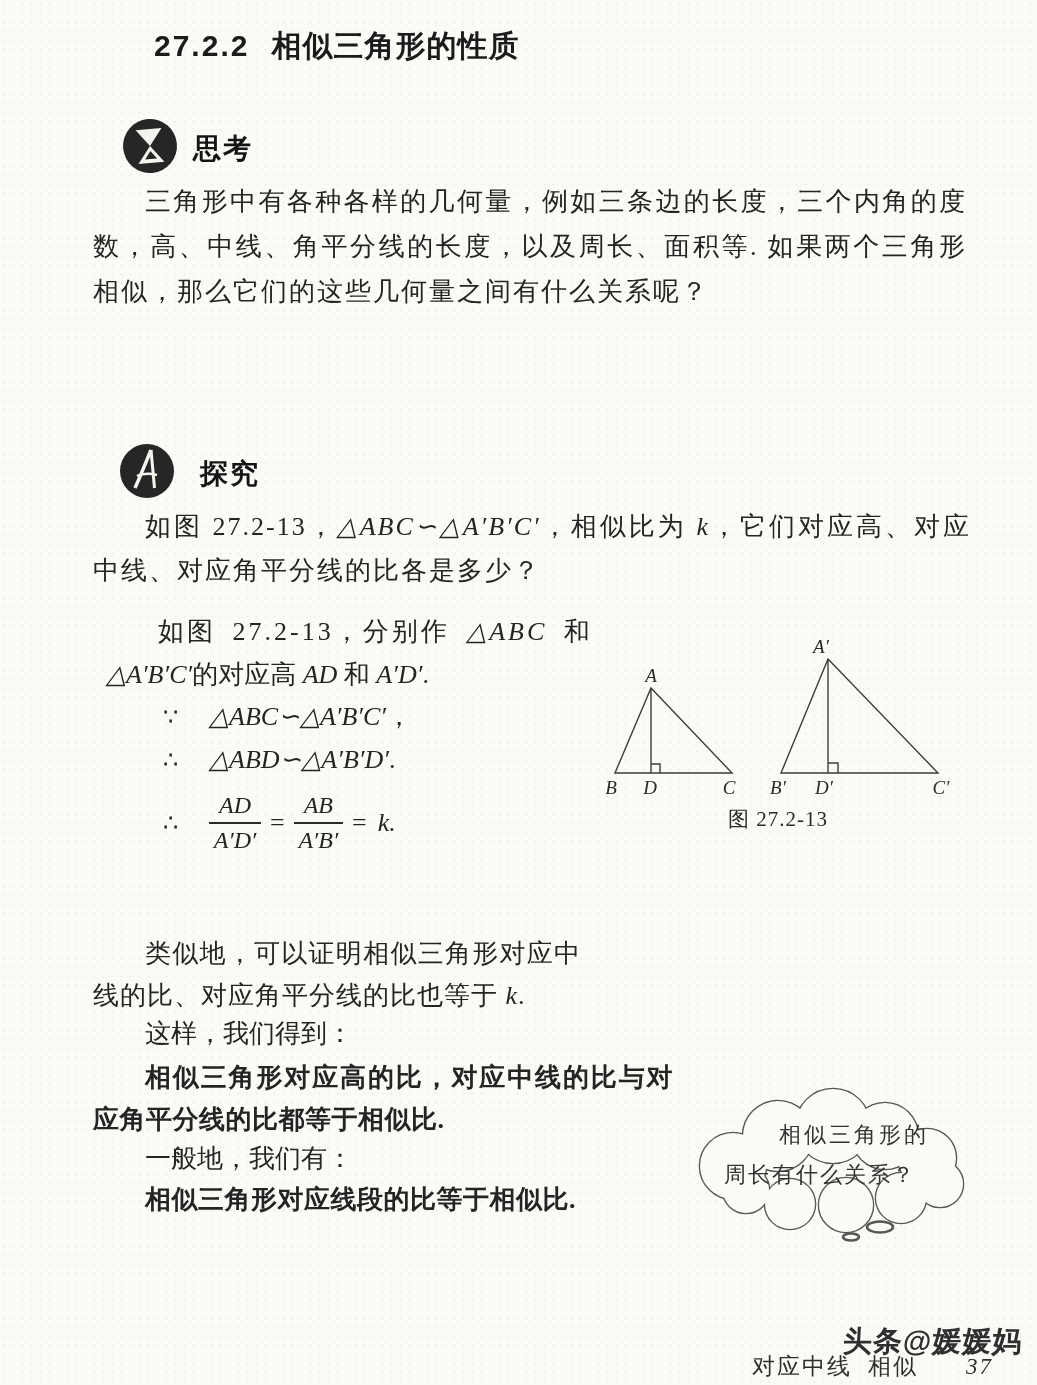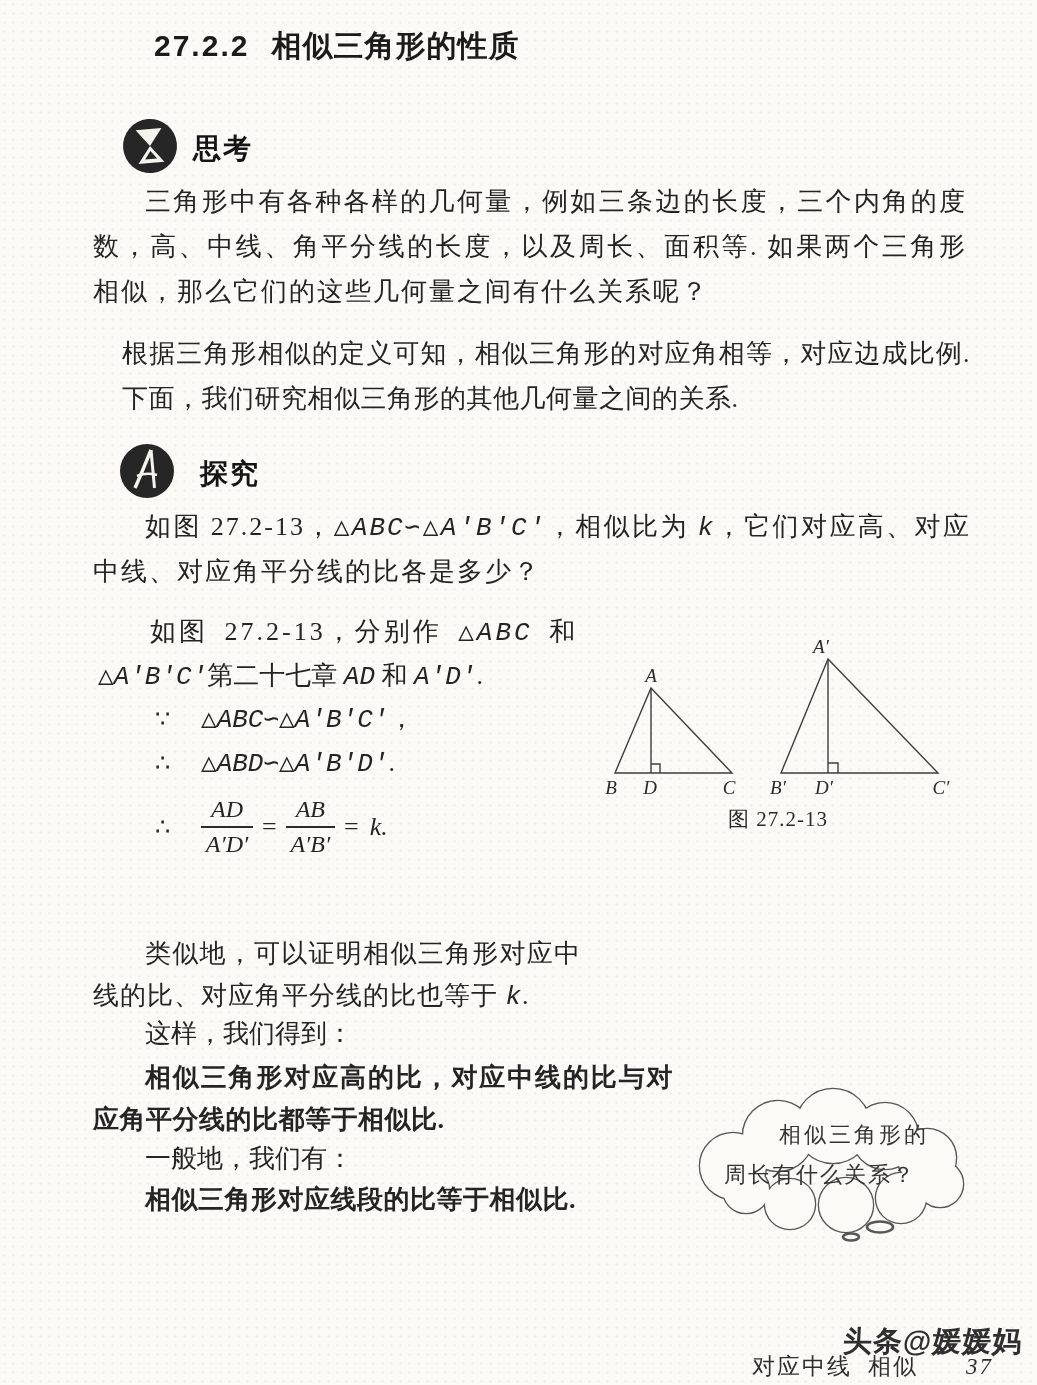--- a/index.html
+++ b/index.html
@@ -24,27 +24,27 @@
   .sec-heading{position:absolute;font-family:"Liberation Sans","DejaVu Sans",sans-serif;
     font-weight:bold;font-size:28px;color:#141414;letter-spacing:2px;}
   .h-think{left:193px;top:130px;}
   .h-explore{left:200px;top:455px;}
   
   .para{position:absolute;font-size:26px;text-align:justify;}
   #para1{left:93px;top:179px;width:874px;line-height:45px;text-indent:2em;letter-spacing:2px;}
   #para2{left:122px;top:331px;width:848px;line-height:45px;letter-spacing:0.5px;}
   #exploreQ{left:93px;top:505px;width:878px;line-height:44px;text-indent:2em;letter-spacing:2px;}
   
-  .deriv{position:absolute;left:98px;top:611px;width:496px;font-size:26px;}
+  .deriv{position:absolute;left:106px;top:611px;width:496px;font-size:26px;}
   .drow{line-height:42.5px;white-space:nowrap;}
   .drow.spread{text-indent:2em;letter-spacing:3px;word-spacing:7px;}
   .lead-row{padding-left:57px;}
   .lead{display:inline-block;width:46px;font-size:24px;letter-spacing:0;}
   .seg-cn{}
-  .seg-math{font-family:Liberation Mono, monospace;font-style:italic;}
+  .seg-math{font-family:Liberation Serif, serif;font-style:italic;}
   .formula{margin-top:6px;padding-left:57px;height:72px;display:flex;align-items:center;}
   .formula .lead{width:46px;flex:none;}
   .frac{display:inline-block;text-align:center;font-size:24px;line-height:1.12;
     font-family:"Liberation Serif","DejaVu Serif",serif;font-style:italic;}
   .fnum{display:block;border-bottom:2px solid #2b2b2b;padding:0 10px 3px;}
   .fden{display:block;padding:3px 2px 0;}
   .feq{margin:0 9px;font-size:26px;}
   .fk{font-size:26px;font-style:italic;font-family:"Liberation Serif",serif;margin-left:2px;}
   
   #paraSimilar{left:93px;top:933px;width:488px;line-height:42px;text-indent:2em;
@@ -94,37 +94,36 @@
   <div class="badge badge-think">
     <svg viewBox="0 0 62 62">
       <circle cx="31" cy="31" r="27" fill="#262626"></circle>
       <path d="M18 14 H44 L31 31 L44 48 H18 L31 31 Z" fill="#f4f3ee"></path>
       <path d="M25 44 L31 36 L37 44 Z" fill="#262626"></path>
     </svg>
   </div>
   <div class="sec-heading h-think">思考</div>
 
   <div class="para" id="para1">三角形中有各种各样的几何量，例如三条边的长度，三个内角的度数，高、中线、角平分线的长度，以及周长、面积等. 如果两个三角形相似，那么它们的这些几何量之间有什么关系呢？</div>
-  <div class="para" id="para2">根据三角形相似的定义可知，相似三角形的对应角相等，对应边成比例. 下面，我们研究相似三角形的其他几何量之间的关系.</div>
 
   <div class="badge badge-explore">
     <svg viewBox="0 0 62 62">
       <circle cx="31" cy="31" r="27" fill="#262626"></circle>
       <path d="M19 48 C24 37 30 22 35 10" stroke="#f4f3ee" stroke-width="3.5" fill="none"></path>
       <path d="M35 10 L38.5 48" stroke="#f4f3ee" stroke-width="3" fill="none"></path>
       <path d="M21 36 C28 33 34 33 41 35" stroke="#f4f3ee" stroke-width="2.5" fill="none"></path>
     </svg>
   </div>
   <div class="sec-heading h-explore">探究</div>
 
   <div class="para" id="exploreQ"><span class="seg-cn">如图 27.2-13，</span><span class="seg-math">△ABC∽△A′B′C′</span><span class="seg-cn">，相似比为 </span><span class="seg-math">k</span><span class="seg-cn">，它们对应高、对应中线、对应角平分线的比各是多少？</span></div>
 
   <div class="deriv">
     <div class="drow spread"><span class="seg-cn">如图 27.2-13，分别作 </span><span class="seg-math">△ABC</span><span class="seg-cn"> 和</span></div>
-    <div class="drow"><span class="seg-math">△A′B′C′</span><span class="seg-cn">第二十七章 </span><span class="seg-math">AD</span><span class="seg-cn"> 和 </span><span class="seg-math">A′D′</span><span class="seg-cn">.</span></div>
+    <div class="drow"><span class="seg-math">△A′B′C′</span><span class="seg-cn">的对应高 </span><span class="seg-math">AD</span><span class="seg-cn"> 和 </span><span class="seg-math">A′D′</span><span class="seg-cn">.</span></div>
     <div class="drow lead-row">
       <span class="lead">∵</span><span><span class="seg-math">△ABC∽△A′B′C′</span><span class="seg-cn">，</span></span>
     </div>
     <div class="drow lead-row">
       <span class="lead">∴</span><span><span class="seg-math">△ABD∽△A′B′D′</span><span class="seg-cn">.</span></span>
     </div>
     <div class="formula">
       <span class="lead">∴</span>
       <span class="frac">
         <span class="fnum">AD</span>

